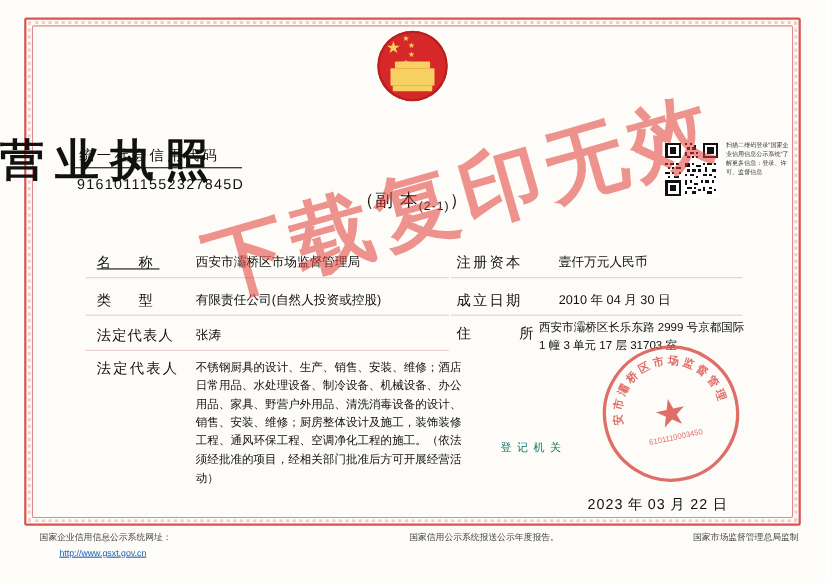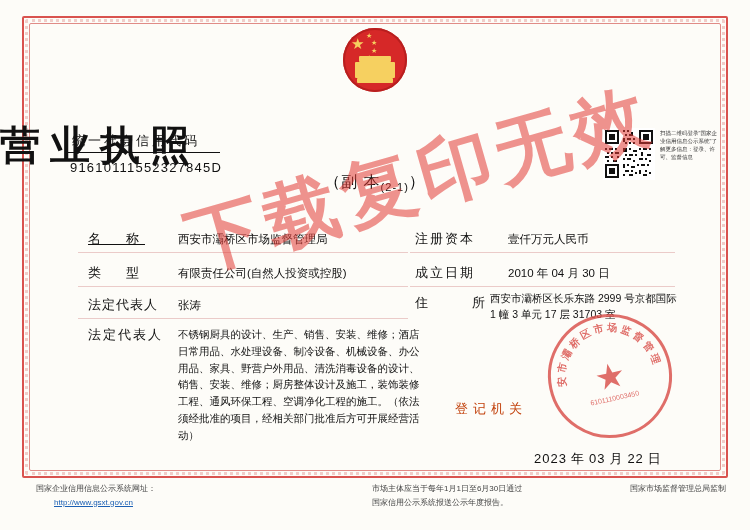--- a/index.html
+++ b/index.html
@@ -110,21 +110,21 @@
   .field-value{
     position:absolute;font-size:11.5px;color:#111;line-height:1.55;
   }
 
   .sep-line{
     position:absolute;height:1px;background:#e3b7b5;opacity:.7;
   }
 
   
   .registry-label{
-    position:absolute;left:455px;top:400px;font-size:13px;letter-spacing:5px;color:#c2410c;
+    position:absolute;left:455px;top:400px;font-size:10px;letter-spacing:5px;color:#0f766e;
   }
   .date-line{
     position:absolute;left:530px;top:450px;font-size:13px;color:#111;letter-spacing:1px;
   }
   .date-line span.num{margin:0 4px;}
 
   
   .seal{
     position:absolute;right:78px;bottom:92px;
     width:118px;height:118px;border-radius:50%;
@@ -322,21 +322,20 @@
   </div>
 
   <div class="watermark">下载复印无效</div>
 
   <div class="footer">
     <div class="f-left">
       <div>国家企业信用信息公示系统网址：</div>
       <div style="padding-left:18px;color:#1a5fb4;text-decoration:underline;">http://www.gsxt.gov.cn</div>
     </div>
     <div class="f-center">
-      <div>市场主体应当于每年1月1日至6月30日通过</div>
       <div>国家信用公示系统报送公示年度报告。</div>
     </div>
     <div class="f-right">
       <div>国家市场监督管理总局监制</div>
     </div>
   </div>
 
 </div>
 
 </body></html>

